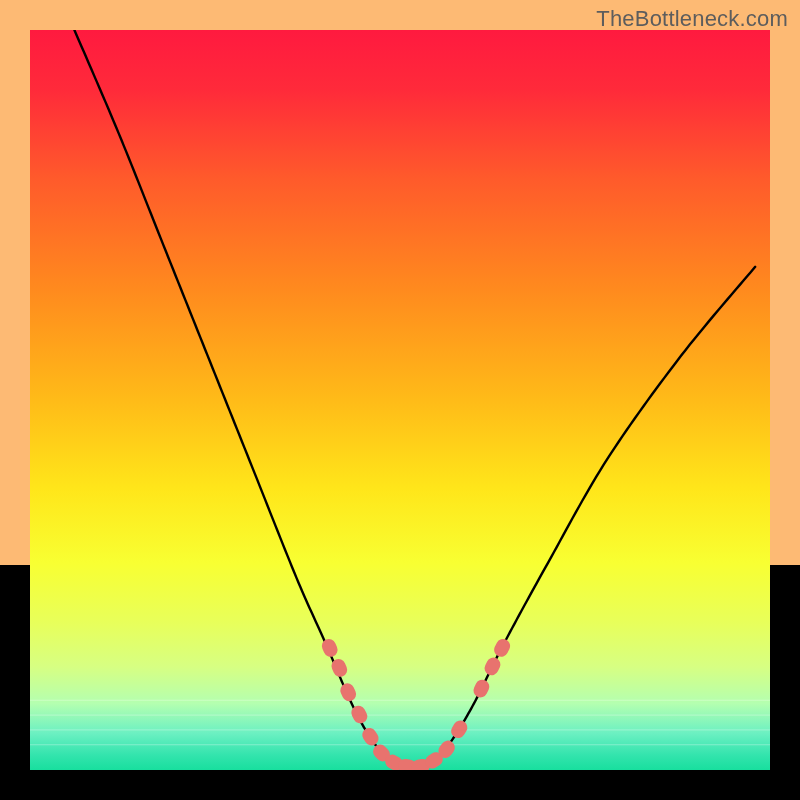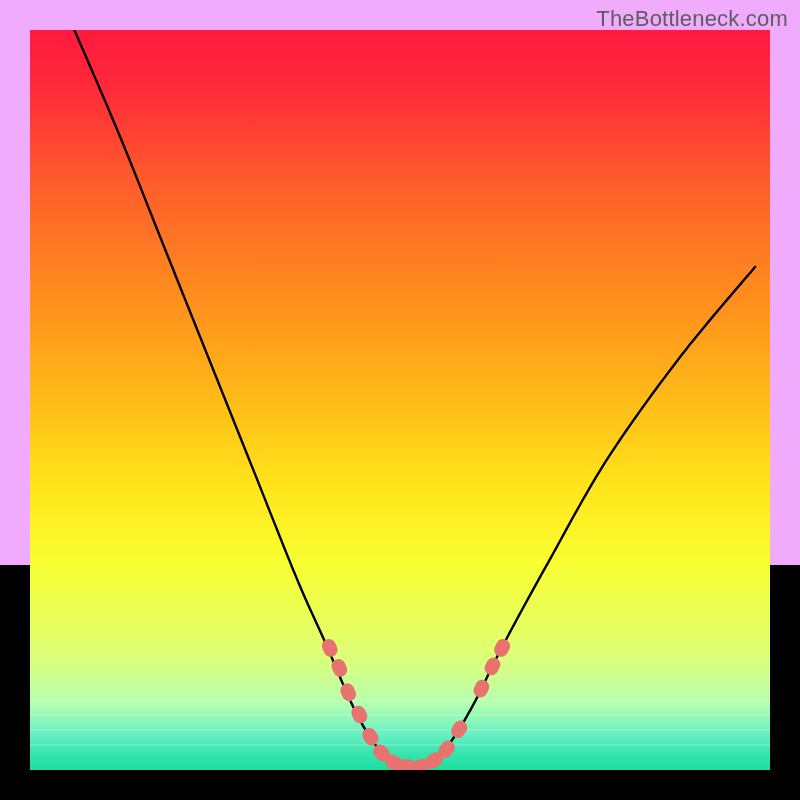--- a/index.html
+++ b/index.html
@@ -1,21 +1,21 @@
 <!DOCTYPE html>
 <html><head>
 <meta charset="utf-8">
 <style>
   * { margin: 0; padding: 0; box-sizing: border-box; }
   html, body { width: 800px; height: 800px; background: #000; overflow: hidden; }
   .frame {
     position: relative;
     width: 800px;
     height: 565px;
-    background: #f0abfc;
+    background: #fdba74;
     padding-left: 37px;
   }
   .watermark {
     position: absolute;
     top: 6px;
     right: 12px;
     font-family: Arial, Helvetica, sans-serif;
     font-size: 22px;
     font-weight: 500;
     color: #5d5d5d;

